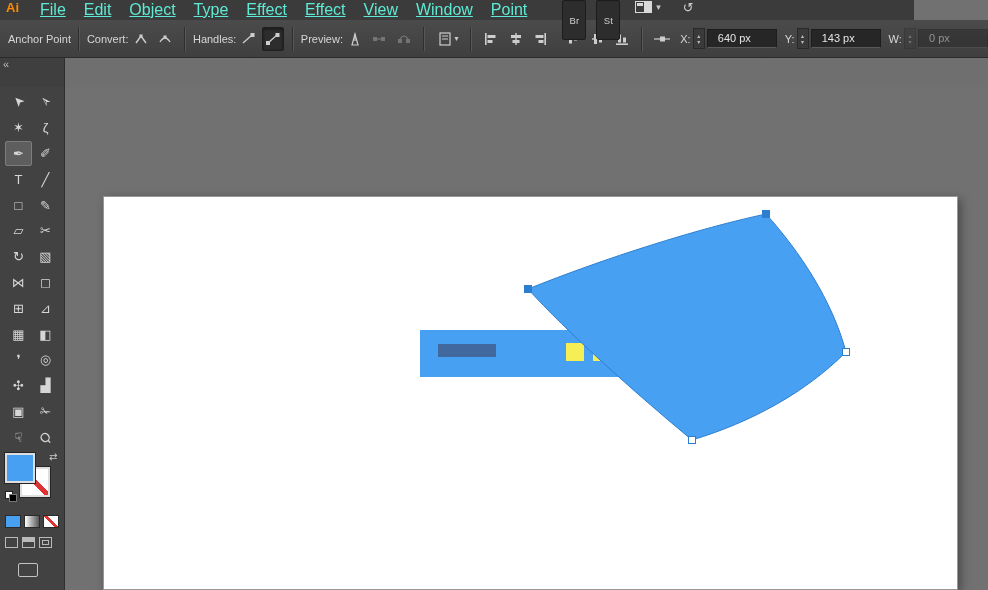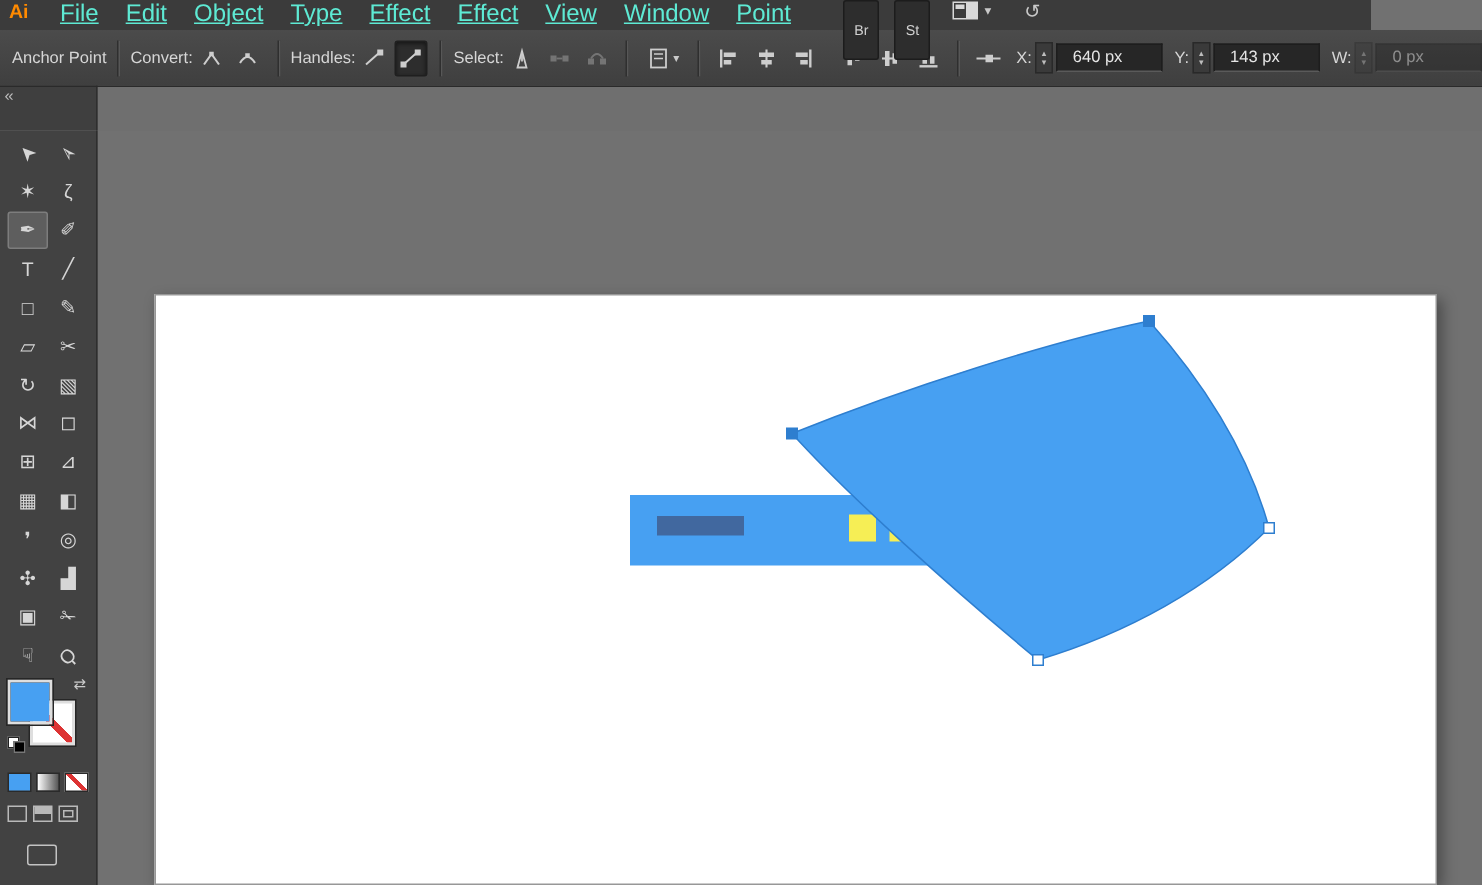--- a/index.html
+++ b/index.html
@@ -128,21 +128,21 @@
   </span>
   <span class="icon-btn pressed">
     <svg width="16" height="16" viewBox="0 0 16 16">
       <line x1="3" y1="12" x2="12" y2="4" stroke="#cdcdcd" stroke-width="1.3"></line>
       <rect x="1" y="10" width="4" height="4" fill="#cdcdcd"></rect>
       <rect x="10.5" y="2" width="4" height="4" fill="#cdcdcd"></rect>
     </svg>
   </span>
   <span class="sep"></span>
 
-  <span class="cb-label">Select:</span>
+  <span class="cb-label">Preview:</span>
   <span class="icon-btn">
     <svg width="16" height="16" viewBox="0 0 16 16">
       <path d="M5,14 L8,3 L11,14 Z" fill="none" stroke="#cdcdcd" stroke-width="1.2"></path>
       <line x1="8" y1="3" x2="8" y2="10" stroke="#cdcdcd" stroke-width="1.2"></line>
     </svg>
   </span>
   <span class="icon-btn disabled">
     <svg width="16" height="16" viewBox="0 0 16 16">
       <rect x="2" y="6" width="4" height="4" fill="#cdcdcd"></rect>
       <rect x="10" y="6" width="4" height="4" fill="#cdcdcd"></rect>

